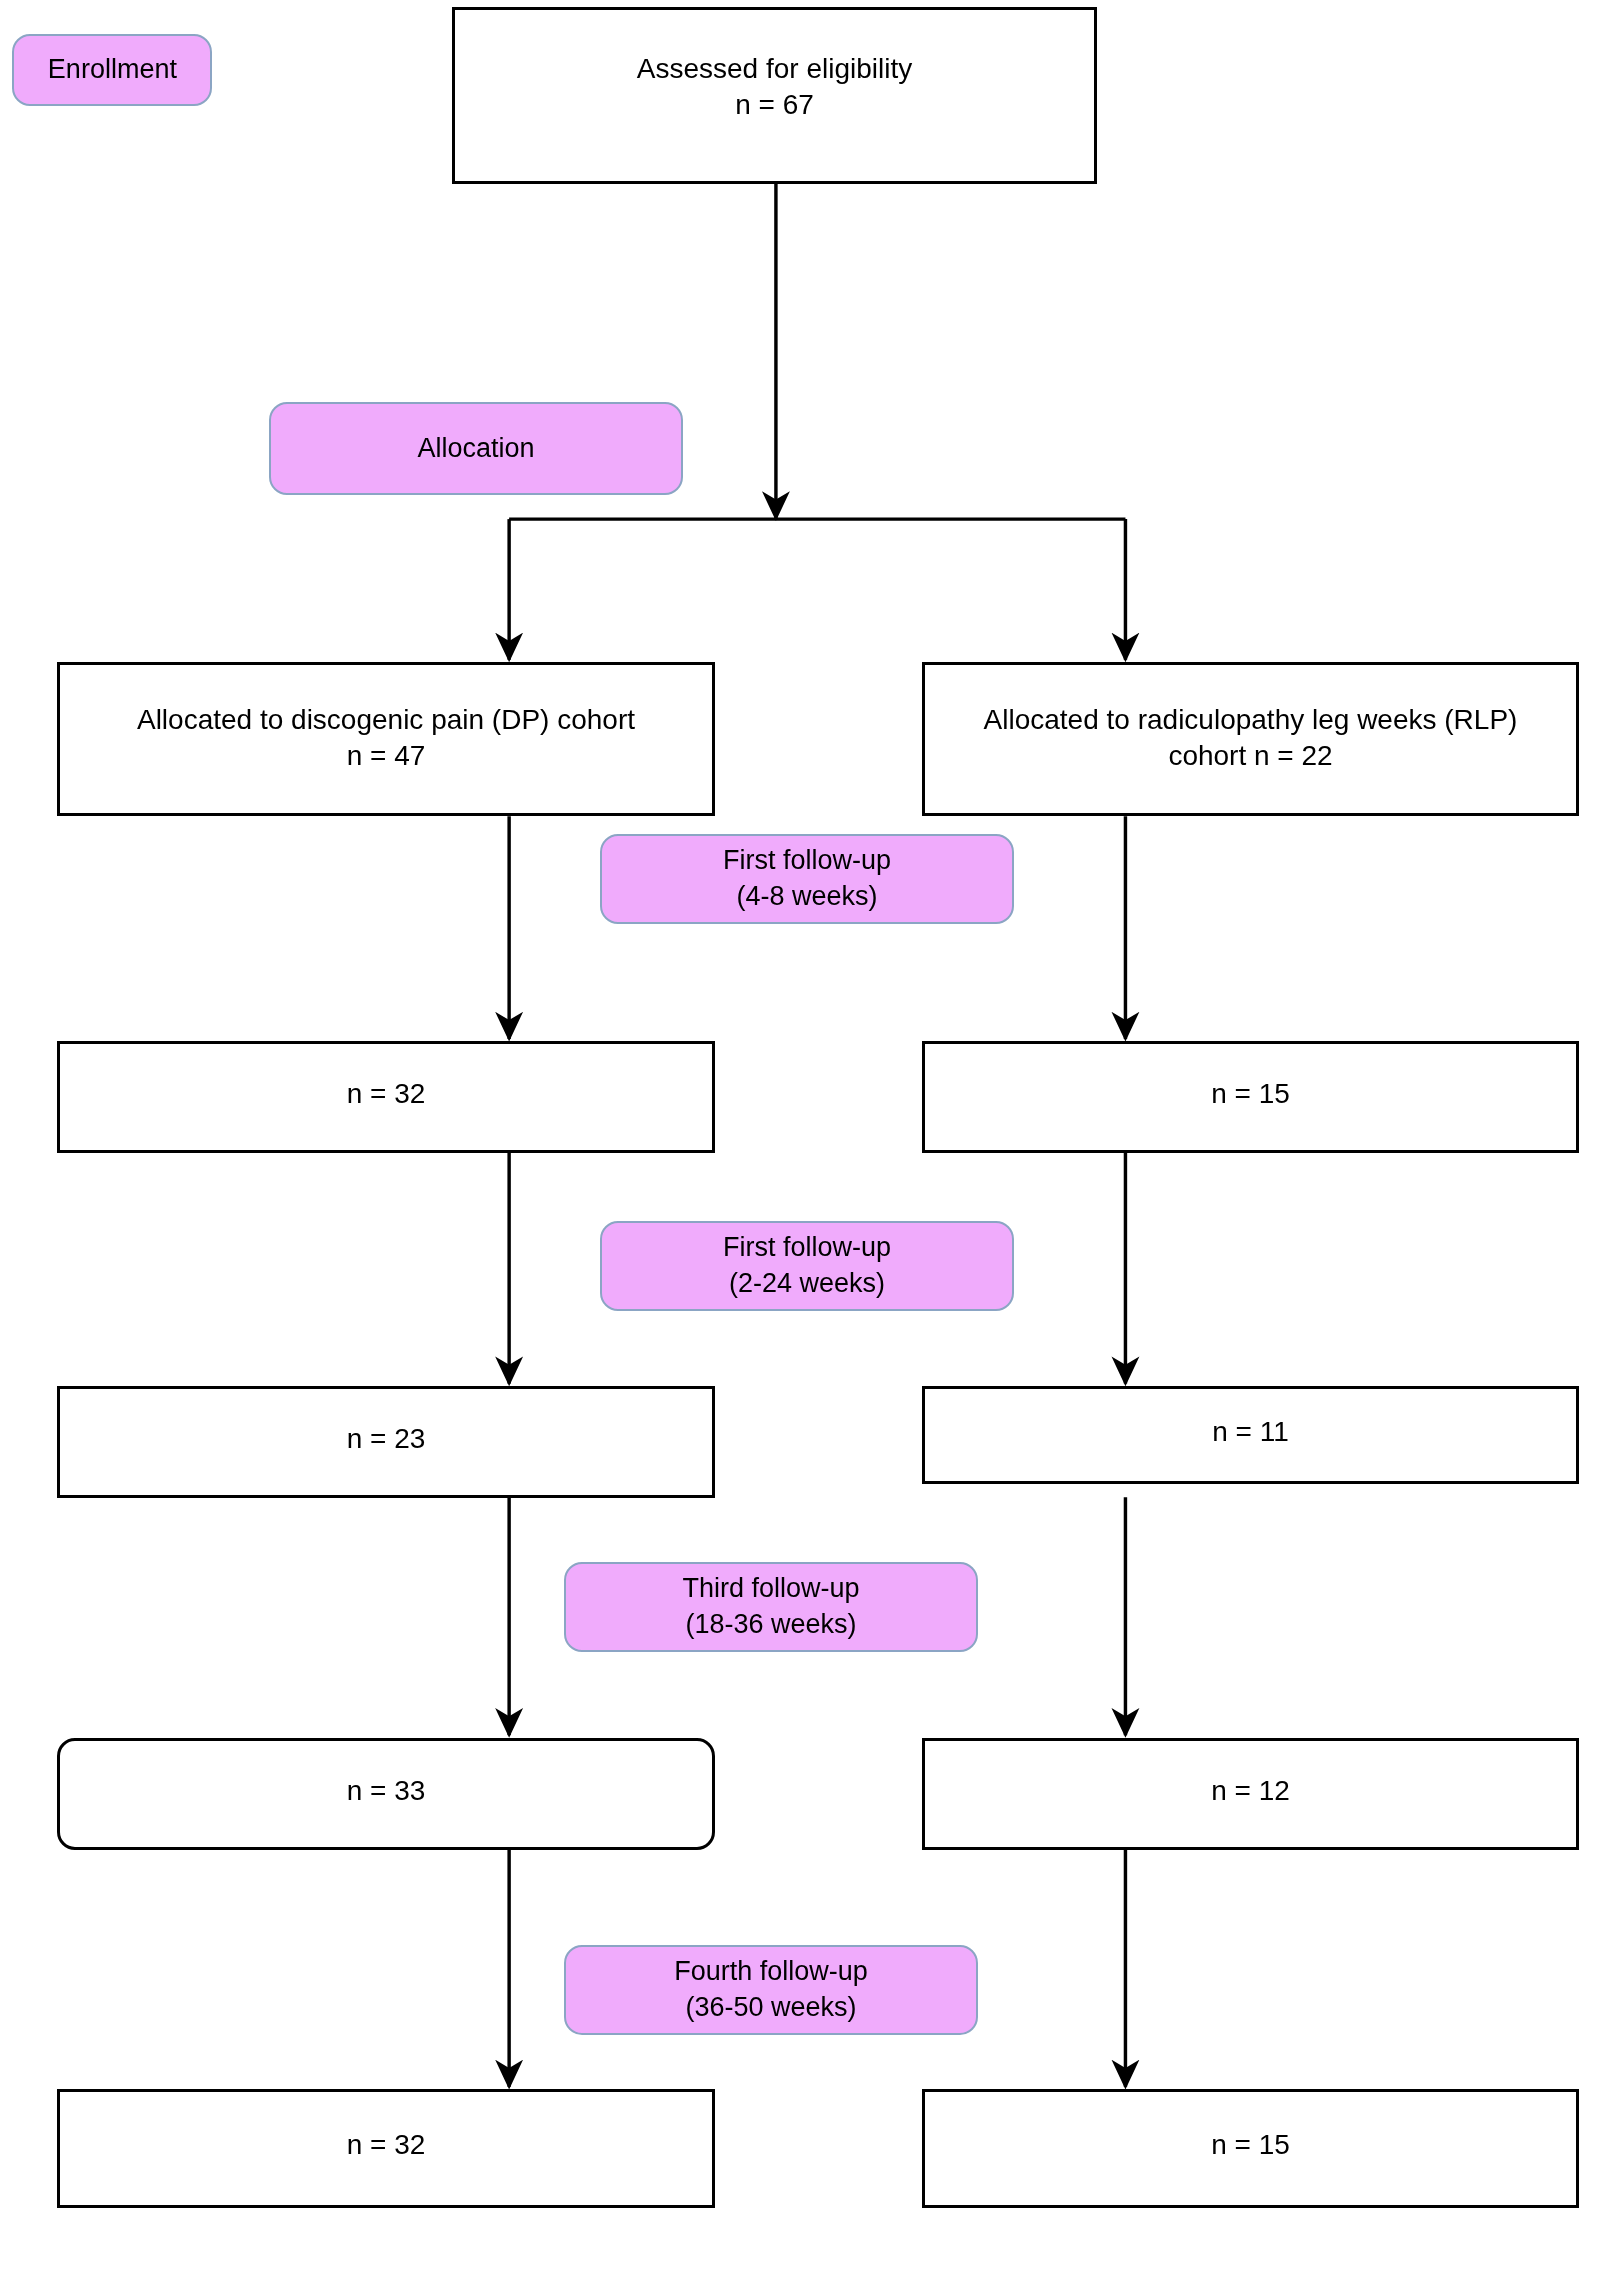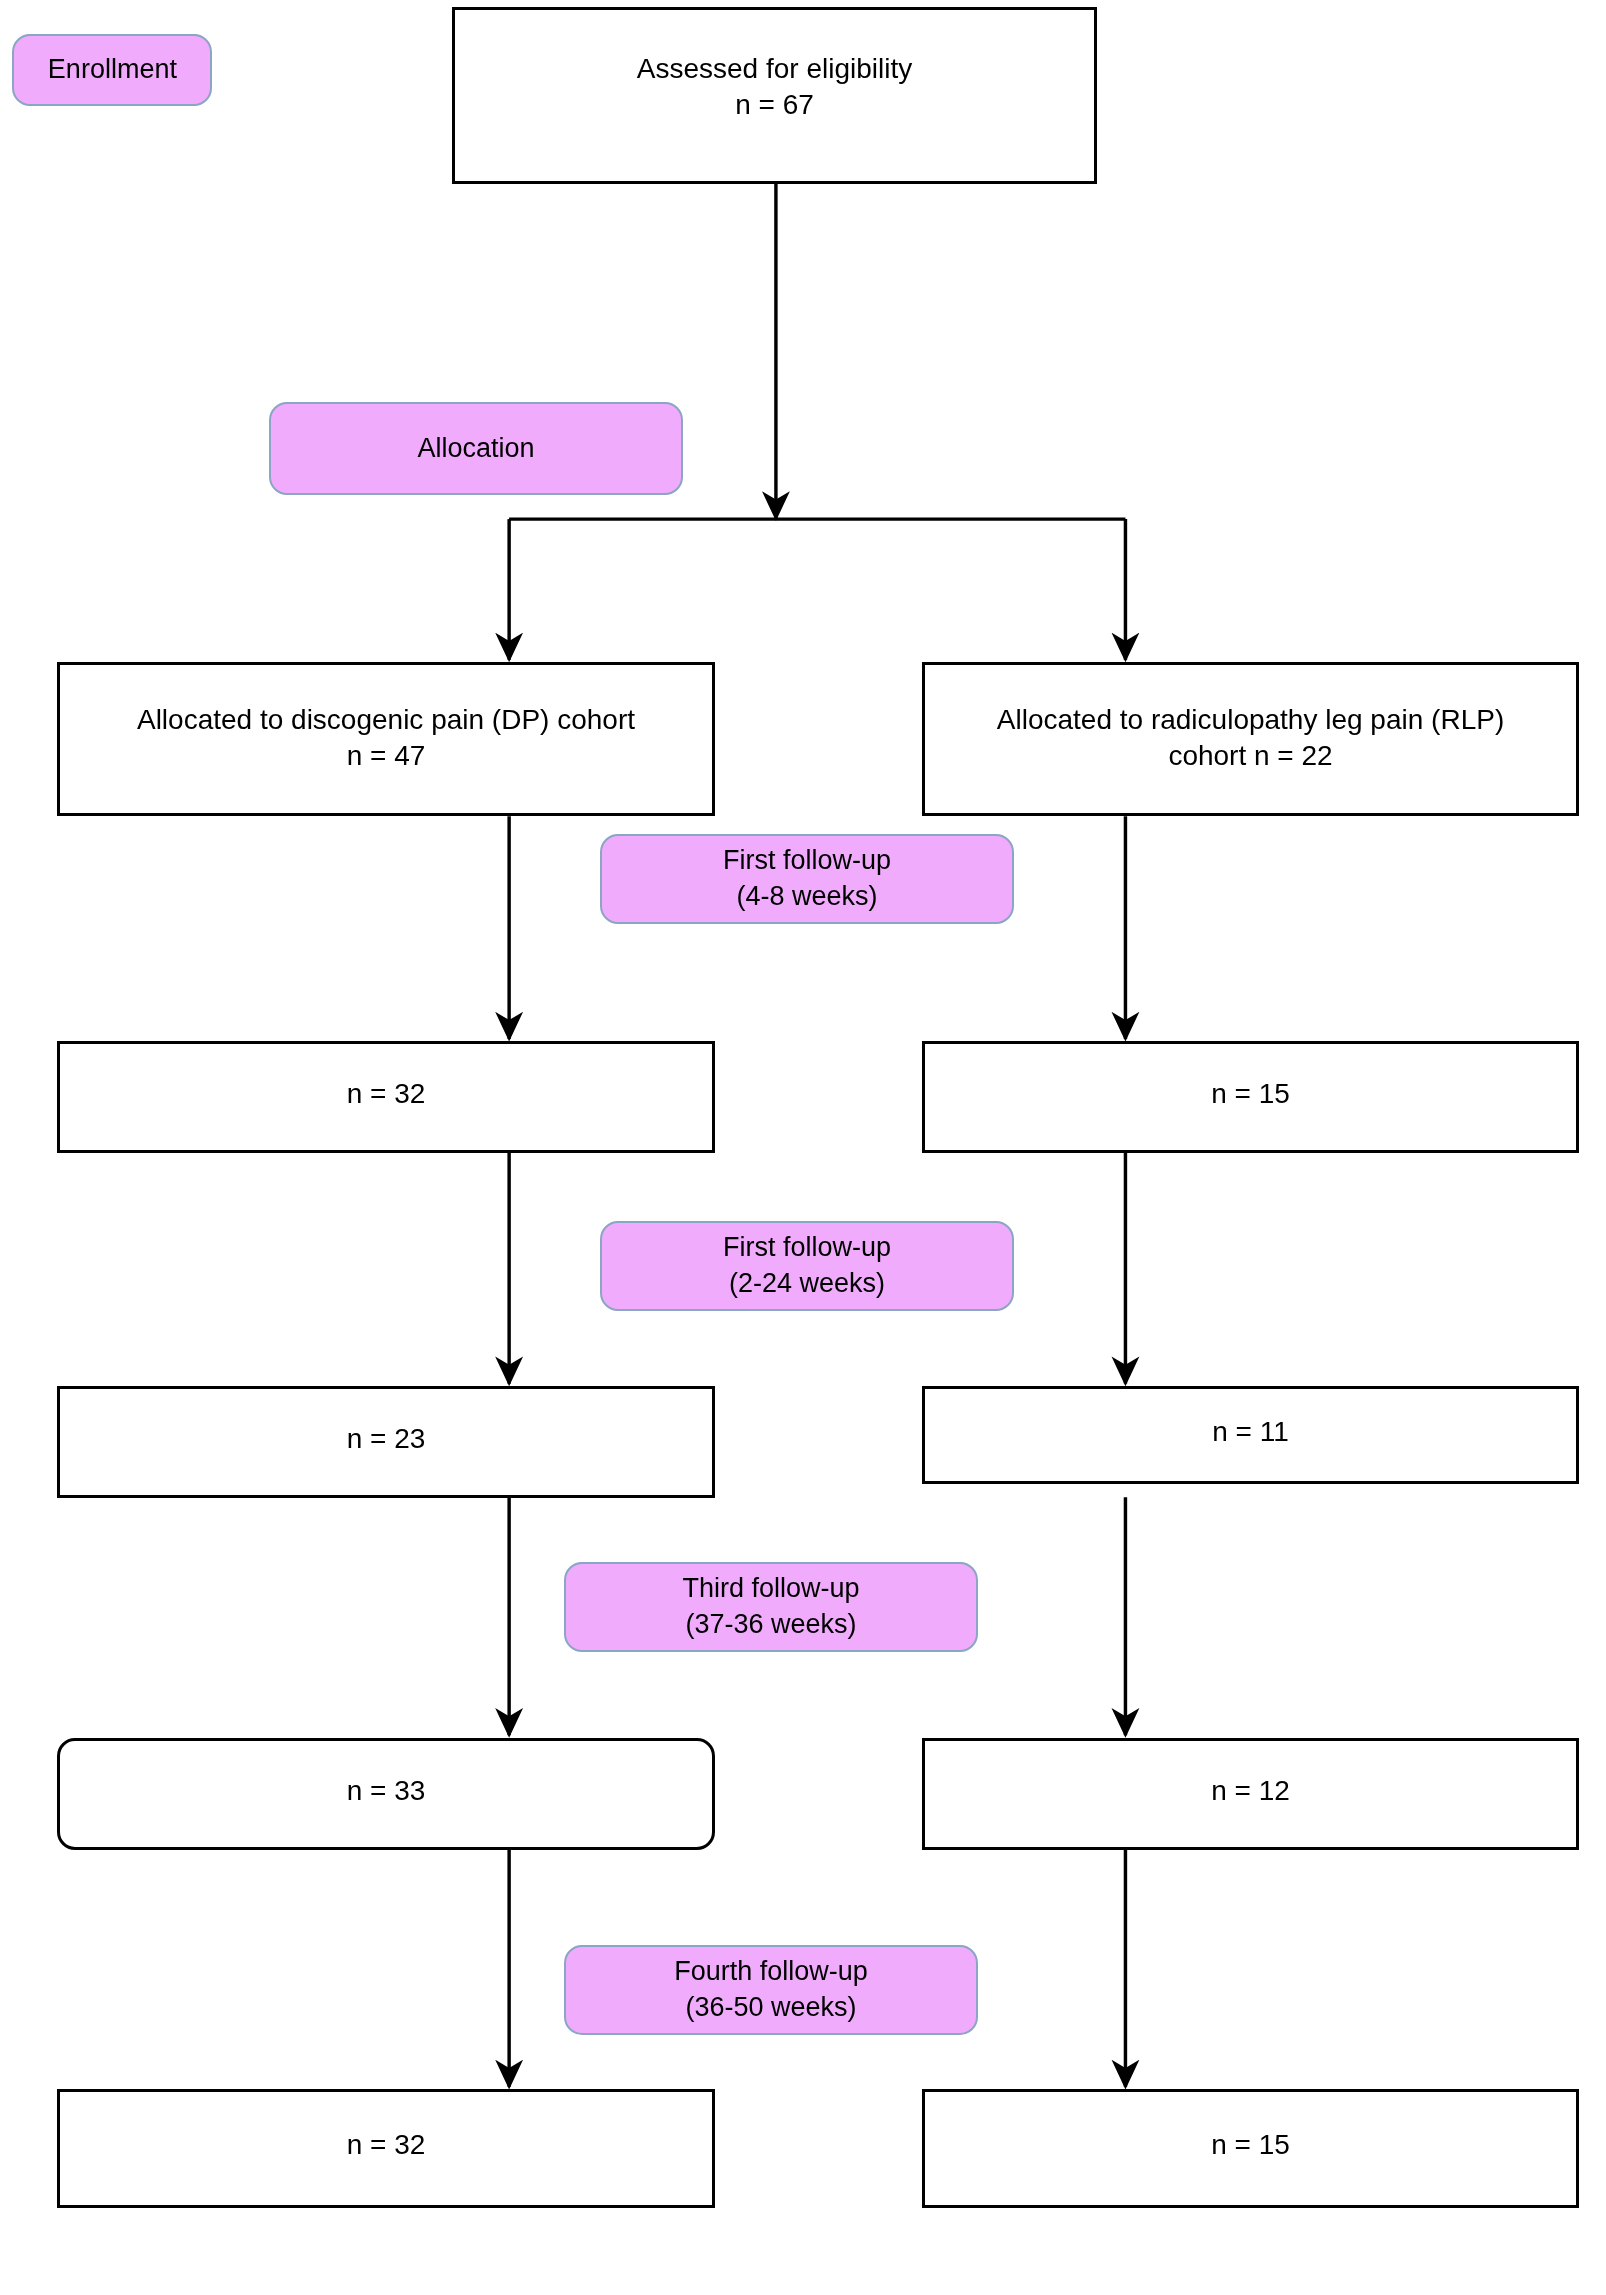--- a/index.html
+++ b/index.html
@@ -116,21 +116,21 @@
   <div class="badge" style="left:600px; top:1221px; width:414px; height:90px;">
     <span class="lines">
       <span class="l">First follow-up</span>
       <span class="l">(2-24 weeks)</span>
     </span>
   </div>
 
   <div class="badge" style="left:564px; top:1562px; width:414px; height:90px;">
     <span class="lines">
       <span class="l">Third follow-up</span>
-      <span class="l">(37-36 weeks)</span>
+      <span class="l">(18-36 weeks)</span>
     </span>
   </div>
 
   <div class="badge" style="left:564px; top:1945px; width:414px; height:90px;">
     <span class="lines">
       <span class="l">Fourth follow-up</span>
       <span class="l">(36-50 weeks)</span>
     </span>
   </div>
 
@@ -143,21 +143,21 @@
 
   <div class="node" style="left:57px; top:662px; width:658px; height:154px; align-items:flex-start;">
     <span class="lines" style="margin-top:20.7px;">
       <span class="l">Allocated to discogenic pain (DP) cohort</span>
       <span class="l">n = 47</span>
     </span>
   </div>
 
   <div class="node" style="left:922px; top:662px; width:657px; height:154px; align-items:flex-start;">
     <span class="lines" style="margin-top:20.7px;">
-      <span class="l">Allocated to radiculopathy leg pain (RLP)</span>
+      <span class="l">Allocated to radiculopathy leg weeks (RLP)</span>
       <span class="l">cohort n = 22</span>
     </span>
   </div>
 
   <div class="node nonly" style="left:57px; top:1041px; width:658px; height:112px;">
     <span class="lines">
       <span class="l">n = 32</span>
     </span>
   </div>
   <div class="node nonly" style="left:922px; top:1041px; width:657px; height:112px;">

